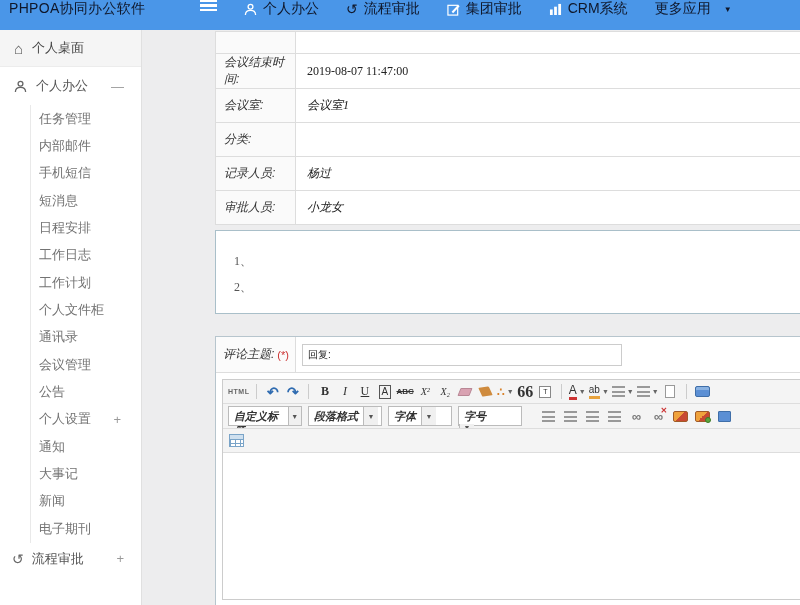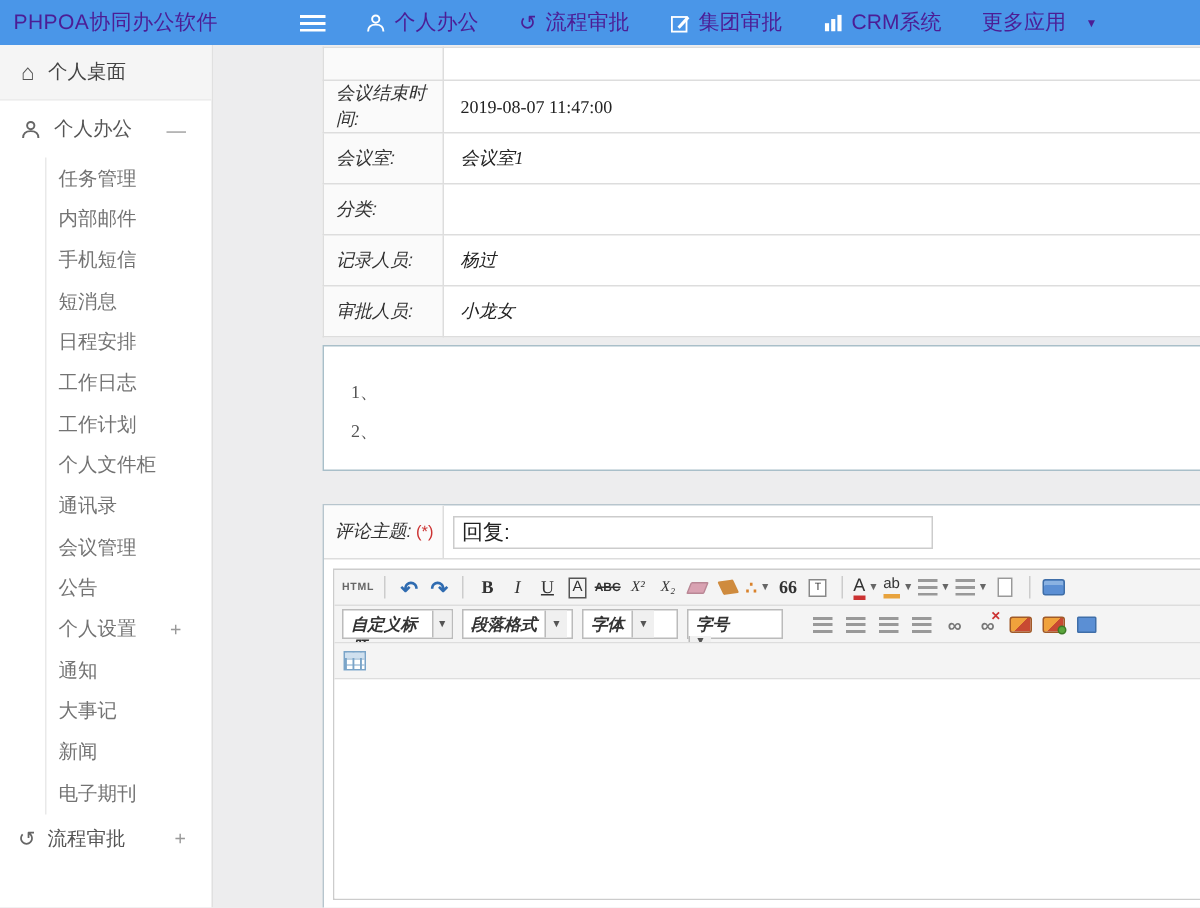--- a/index.html
+++ b/index.html
@@ -1,21 +1,21 @@
 <!DOCTYPE html>
 <html><head>
 <meta charset="utf-8">
 <style>
   * { margin:0; padding:0; box-sizing:border-box; }
   html,body { width:800px; height:605px; overflow:hidden; background:#ededee;
     font-family:"Liberation Sans", sans-serif; position:relative; }
 
   
   .header { position:absolute; top:0; left:0; width:800px; height:30px;
-    background:#4a96e8; display:flex; align-items:center; color:#4c1d95; z-index:20; }
+    background:#4a96e8; display:flex; align-items:flex-start; color:#0f172a; z-index:20; }
   .logo { width:182px; padding-left:9px; font-size:14px; letter-spacing:.3px; }
   .hamburger { width:17px; height:11px; margin-left:18px; cursor:pointer;
     background:repeating-linear-gradient(to bottom,#fff 0 2px,transparent 2px 4.5px); }
   .nav-item { display:flex; align-items:center; gap:6px; margin-left:27px;
     font-size:14px; cursor:pointer; white-space:nowrap; }
   .nav-item .glyph { font-size:14px; line-height:1; }
   .caret { font-size:8px; margin-left:7px; }
 
   
   .sidebar { position:absolute; top:30px; left:0; width:142px; bottom:0;
@@ -54,21 +54,21 @@
   .ctable { border:1px solid #b7c5cd; background:#fff; height:100%;
     display:flex; flex-direction:column; }
   .crow { display:flex; }
   .crow.subject { height:36px; border-bottom:1px solid #ddd; }
   .crow.content { flex:1; min-height:0; }
   .clabel { width:80px; background:#fbfbfb; border-right:1px solid #ddd;
     display:flex; align-items:center; gap:3px; padding-left:7px;
     font-size:12px; font-style:italic; color:#333; flex-shrink:0; }
   .req { color:#cc3333; font-style:normal; font-size:11px; }
   .cval { flex:1; display:flex; align-items:center; padding:6px; min-width:0; }
-  .subject-input { width:320px; height:22px; border:1px solid #ccc; font-size:14px;
+  .subject-input { width:320px; height:22px; border:1px solid #ccc; font-size:10px;
     padding-left:5px; font-family:"Liberation Sans",sans-serif; color:#222; }
 
   
   .editor { border:1px solid #ccc; width:100%; height:100%;
     display:flex; flex-direction:column; background:#fff; }
   .tb-row { background:#f4f4f4; border-bottom:1px solid #ddd; display:flex;
     align-items:center; padding:2px 5px; gap:3px; min-height:24px; overflow:hidden; }
   .tbtn { min-width:17px; height:18px; display:flex; align-items:center;
     justify-content:center; font-size:12px; color:#333; cursor:pointer;
     position:relative; flex-shrink:0; }
@@ -80,21 +80,21 @@
   .t-under { text-decoration:underline; font-family:"Liberation Serif",serif; }
   .t-fontbox { border:1px solid #555; font-size:10px; padding:0 2px; height:14px; }
   .t-strike { font-size:8px; text-decoration:line-through; font-weight:bold; }
   .t-supsub { font-size:10px; font-style:italic; font-family:"Liberation Serif",serif; }
   .shape-eraser { width:12px; height:8px; background:#d9a2b2; transform:skewX(-22deg);
     border-radius:1px; border:1px solid #b98795; }
   .shape-brush { width:11px; height:9px; background:#cf8b3e; transform:skewX(18deg) rotate(-8deg);
     border-radius:1px; }
   .t-paint { color:#d9822b; font-weight:bold; }
   .mini-caret { font-size:7px; color:#666; margin-left:2px; }
-  .t-quote { font-weight:bold; font-family:"Liberation Serif",serif; font-size:12px; }
+  .t-quote { font-weight:bold; font-family:"Liberation Serif",serif; font-size:16px; }
   .shape-pastetable { width:12px; height:12px; border:1px solid #888; background:#fff;
     font-size:7px; display:flex; align-items:center; justify-content:center; color:#333; }
   .t-fontcolor { font-size:12px; border-bottom:3px solid #c33; line-height:1; padding-bottom:1px; }
   .t-highlight { font-size:10px; border-bottom:3px solid #e8a33d; line-height:1; padding-bottom:1px; }
   .shape-bars { width:13px; height:11px;
     background:repeating-linear-gradient(to bottom,#999 0 2px,transparent 2px 4.5px); }
   .shape-page { width:10px; height:13px; border:1px solid #999; background:#fff; }
   .shape-screen { width:15px; height:11px; background:#5b8fd4; border-radius:2px;
     border:1px solid #3f6ea8; box-shadow:inset 0 3px 0 #8ab2e2; }
   .shape-link { color:#777; font-weight:bold; font-size:13px; }

